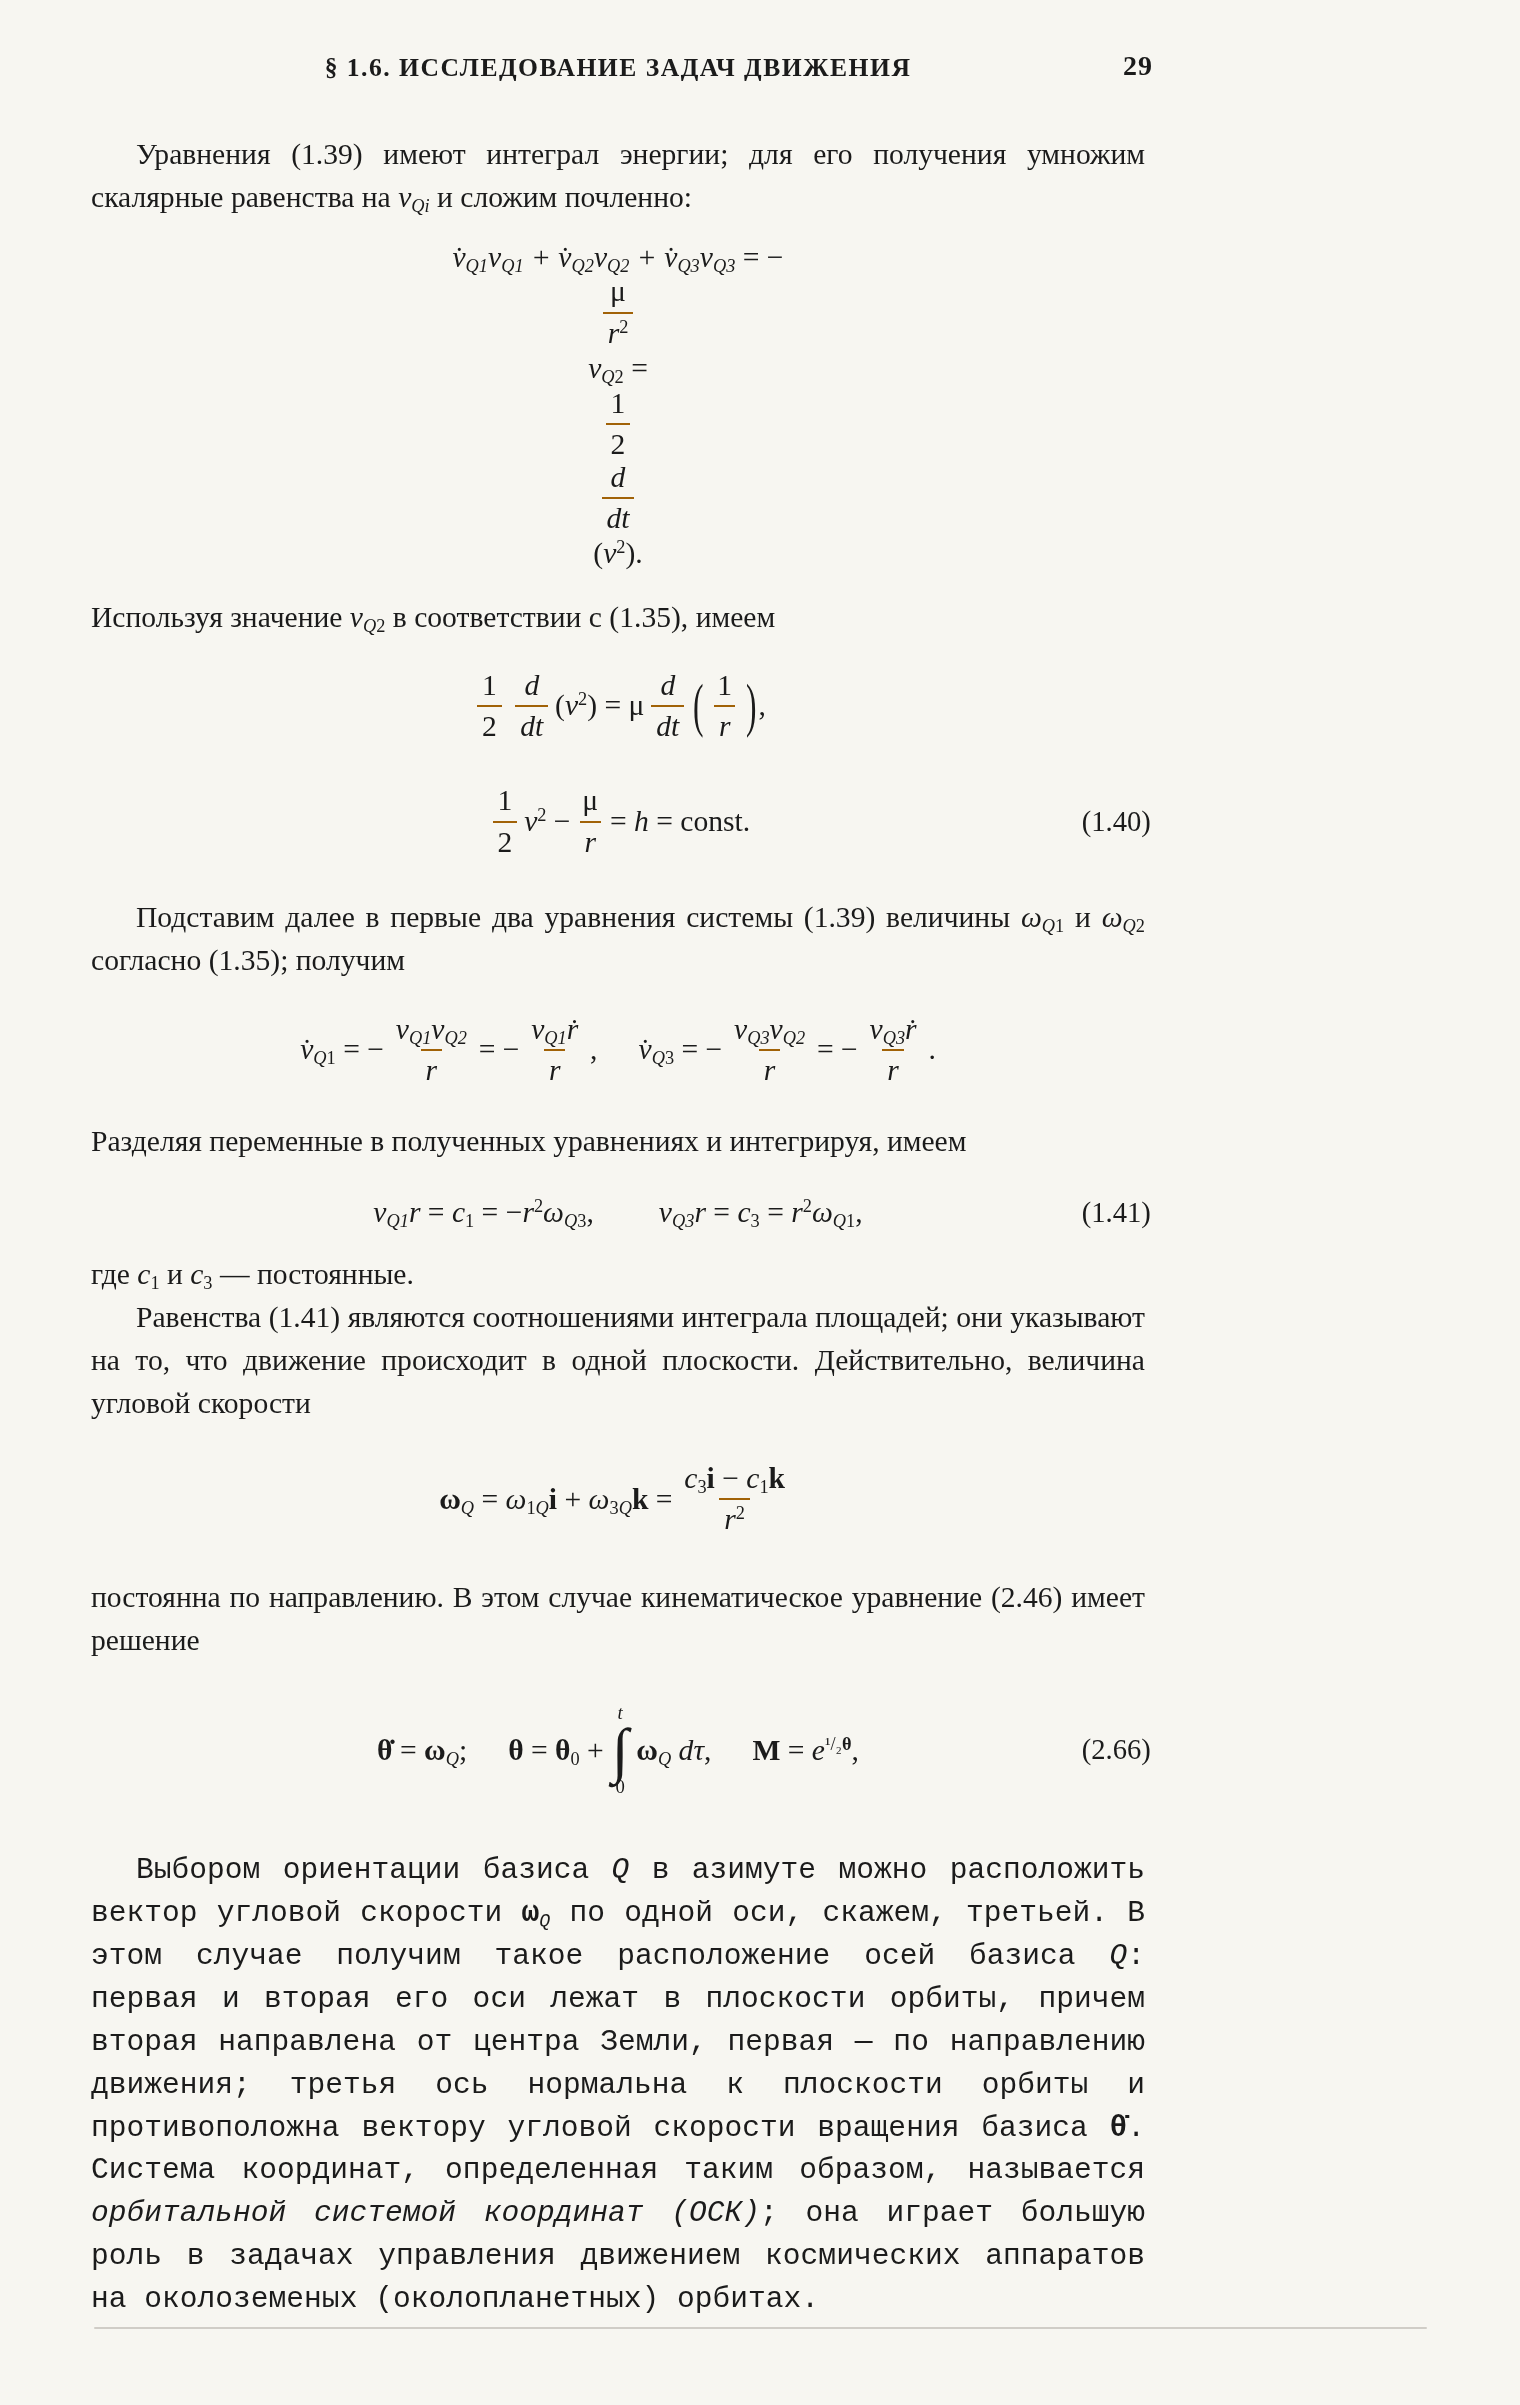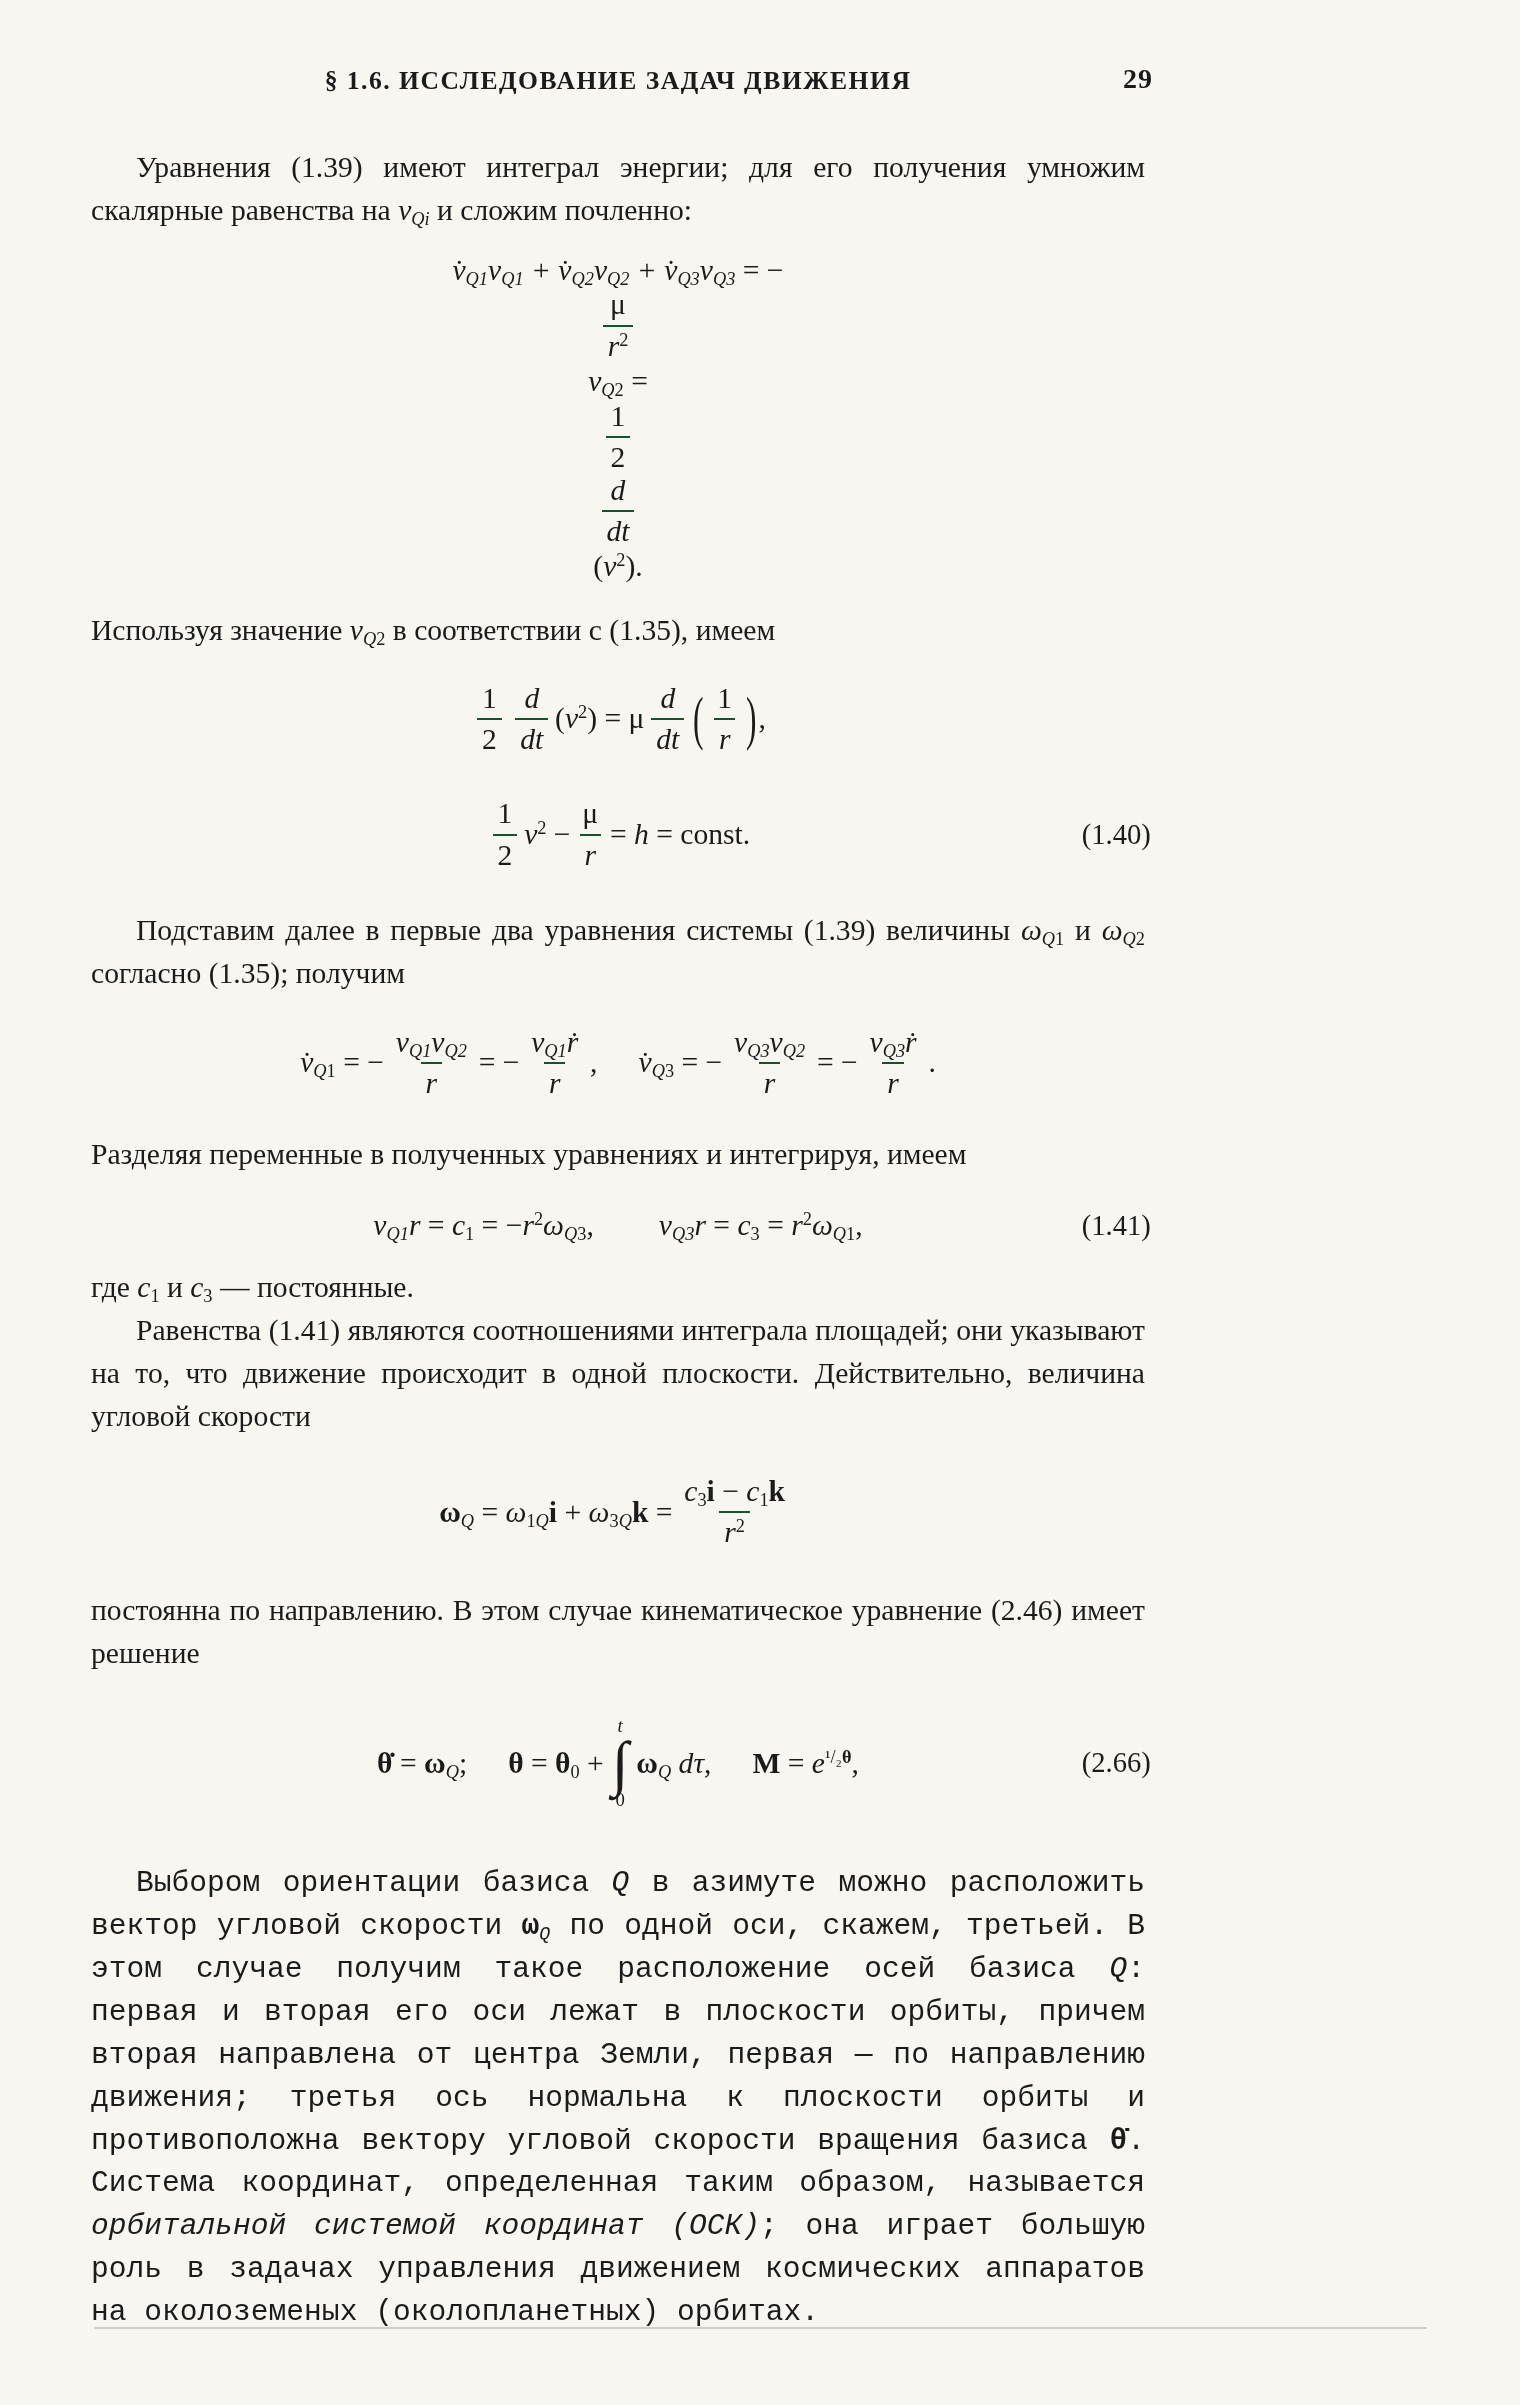--- a/index.html
+++ b/index.html
@@ -7,21 +7,20 @@
     width:1521px; height:2406px;
     background:#f7f6f1;
     font-family:"Liberation Serif","DejaVu Serif",serif;
     color:#1b1b1b;
     overflow:hidden;
     position:relative;
   }
   .page{
     position:absolute; inset:0;
     padding:53px 376px 0 91px;
-    margin-top:13px;
   }
   .header{ position:relative; height:41px; margin-bottom:39px; }
   .htitle{
     display:block; text-align:center;
     font-weight:bold; font-size:25.6px; letter-spacing:1.5px;
   }
   .pagenum{
     position:absolute; right:-7.9px; top:-3px;
     font-weight:bold; font-size:28px; letter-spacing:1px;
   }
@@ -37,21 +36,21 @@
     position:relative;
     display:flex; align-items:center; justify-content:center;
     font-size:29.6px; line-height:1.25;
   }
   .tok{ white-space:pre; }
   .frac{
     display:inline-flex; flex-direction:column; align-items:center;
     margin:0 6.9px; line-height:1.12; text-align:center;
   }
   .frac .num{ padding:0 4.9px 3px; }
-  .frac .den{ border-top:2px solid #14532d; padding:3px 4.9px 0; }
+  .frac .den{ border-top:2px solid #a16207; padding:3px 4.9px 0; }
   .bigp{ display:inline-block; transform:scaleY(1.85); font-size:31.5px; margin:0 2px; }
   .eqnum{
     position:absolute; right:-5.9px; top:50%;
     transform:translateY(-50%); font-size:28.6px;
   }
   .integral{ display:inline-flex; flex-direction:column; align-items:center; margin:0 7.9px; }
   .int-upper, .int-lower{ font-size:18.7px; line-height:1.1; }
   .int-glyph{ font-size:61px; line-height:0.88; }
   .gap-md{ display:inline-block; width:41px; }
   .gap-lg{ display:inline-block; width:65px; }

